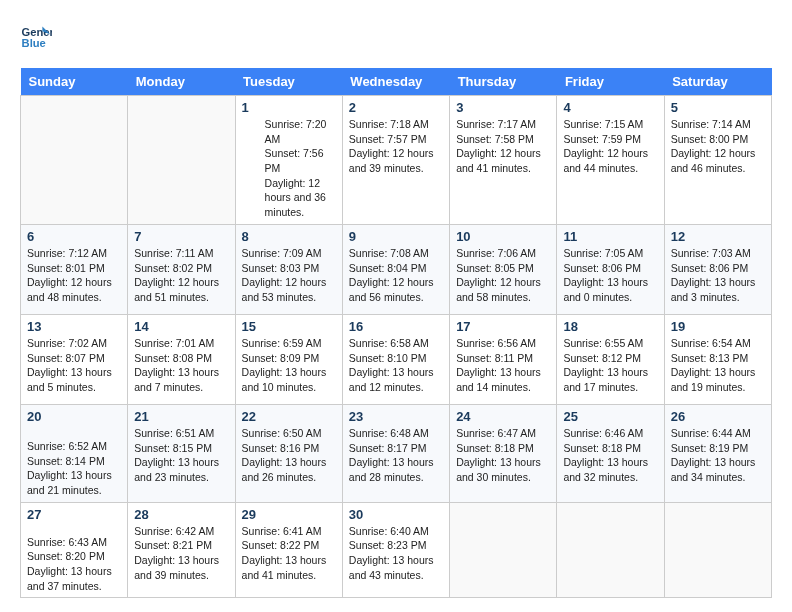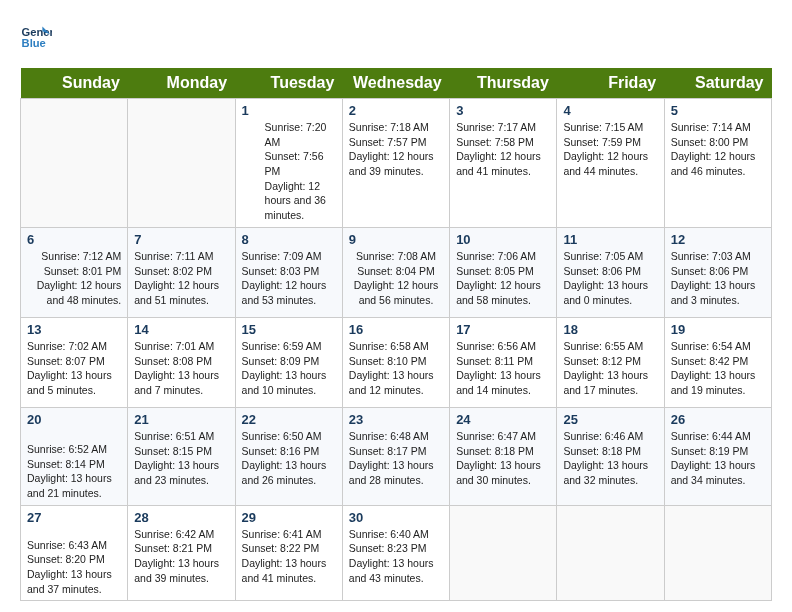--- a/index.html
+++ b/index.html
@@ -42,25 +42,25 @@
     .location {
       font-size: 14px;
       color: #444;
     }
     .calendar {
       width: 100%;
       border-collapse: collapse;
       font-size: 11px;
     }
     .calendar th {
-      background-color: #4d7c0f;
+      background-color: #3b82f6;
       color: #fff;
       padding: 6px 8px;
-      text-align: right;
-      font-size: 16px;
+      text-align: left;
+      font-size: 13px;
       font-weight: bold;
     }
     .calendar td {
       border: 1px solid #ccc;
       vertical-align: top;
       padding: 4px 6px;
       width: calc(100% / 7);
       min-height: 80px;
       height: 90px;
     }
@@ -151,39 +151,39 @@
         <td>
           <div class="day-num">5</div>
           <div class="day-info" style="white-space: pre-line;">Sunrise: 7:14 AM
 Sunset: 8:00 PM
 Daylight: 12 hours and 46 minutes.</div>
         </td>
       </tr>
       <tr class="week-row">
         <td>
           <div class="day-num">6</div>
-          <div class="day-info" style="white-space: pre-line; text-align: right;">Sunrise: 7:12 AM
+          <div class="day-info" style="white-space: pre-line;">Sunrise: 7:12 AM
 Sunset: 8:01 PM
 Daylight: 12 hours and 48 minutes.</div>
         </td>
         <td>
           <div class="day-num">7</div>
           <div class="day-info" style="white-space: pre-line;">Sunrise: 7:11 AM
 Sunset: 8:02 PM
 Daylight: 12 hours and 51 minutes.</div>
         </td>
         <td>
           <div class="day-num">8</div>
           <div class="day-info" style="white-space: pre-line;">Sunrise: 7:09 AM
 Sunset: 8:03 PM
 Daylight: 12 hours and 53 minutes.</div>
         </td>
         <td>
           <div class="day-num">9</div>
-          <div class="day-info" style="white-space: pre-line; text-align: center;">Sunrise: 7:08 AM
+          <div class="day-info" style="white-space: pre-line;">Sunrise: 7:08 AM
 Sunset: 8:04 PM
 Daylight: 12 hours and 56 minutes.</div>
         </td>
         <td>
           <div class="day-num">10</div>
           <div class="day-info" style="white-space: pre-line;">Sunrise: 7:06 AM
 Sunset: 8:05 PM
 Daylight: 12 hours and 58 minutes.</div>
         </td>
         <td>
@@ -232,21 +232,21 @@
         </td>
         <td>
           <div class="day-num">18</div>
           <div class="day-info" style="white-space: pre-line;">Sunrise: 6:55 AM
 Sunset: 8:12 PM
 Daylight: 13 hours and 17 minutes.</div>
         </td>
         <td>
           <div class="day-num">19</div>
           <div class="day-info" style="white-space: pre-line;">Sunrise: 6:54 AM
-Sunset: 8:42 PM
+Sunset: 8:13 PM
 Daylight: 13 hours and 19 minutes.</div>
         </td>
       </tr>
       <tr class="week-row">
         <td>
           <div class="day-num">20</div>
           <div class="day-info" style="white-space: pre-line; margin-top: 15px;">Sunrise: 6:52 AM
 Sunset: 8:14 PM
 Daylight: 13 hours and 21 minutes.</div>
         </td>

